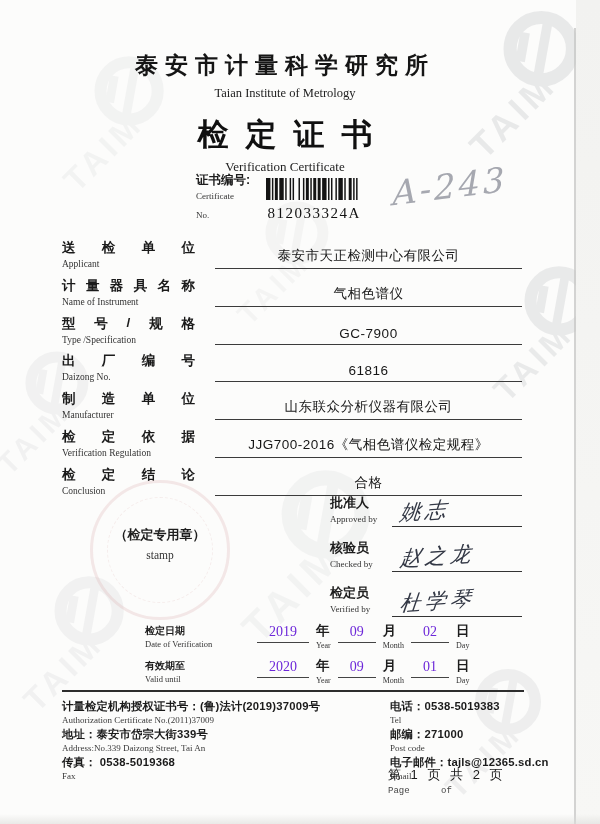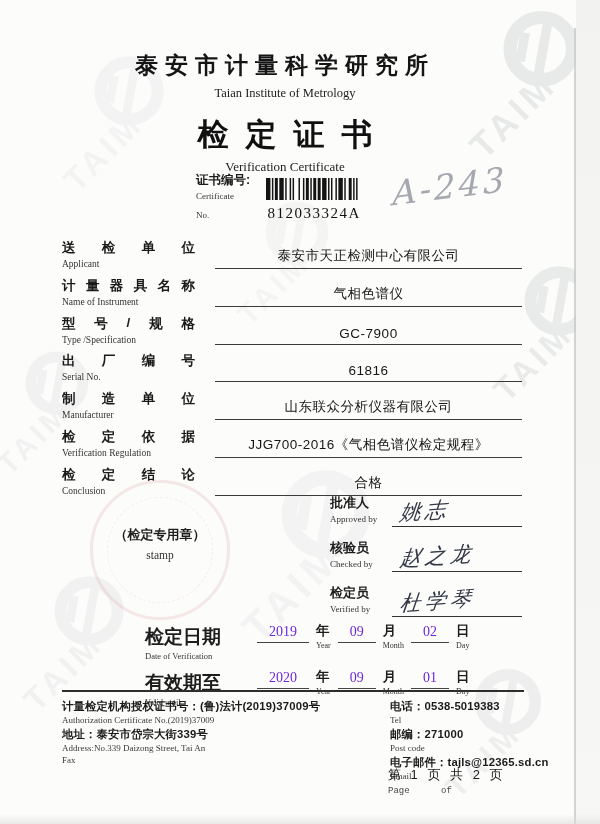--- a/index.html
+++ b/index.html
@@ -65,21 +65,21 @@
   .sig-name{
     position:absolute;left:8px;bottom:1px;
     font-family:"DejaVu Serif",serif;font-style:italic;
     font-size:21px;color:#333845;letter-spacing:4px;
     transform:rotate(-4deg) skewX(-10deg);white-space:nowrap;
   }
   
   .dates{position:absolute;left:145px;top:624px;}
   .date-row{display:flex;margin-bottom:9px;align-items:flex-start;}
   .date-label{width:112px;flex:none;}
-  .date-label .cn{font-size:19px;font-weight:bold;}
+  .date-label .cn{font-size:10px;font-weight:bold;}
   .date-label .en{font-family:"Liberation Serif",serif;font-size:8.5px;color:#333;margin-top:1px;white-space:nowrap;}
   .date-num{font-family:"Liberation Serif",serif;font-size:14px;text-align:center;
     border-bottom:1.3px solid #444;padding-bottom:2px;color:#6d28d9;}
   .dn-y{width:52px;} .dn-m{width:38px;} .dn-d{width:38px;}
   .date-unit{margin:0 7px;text-align:left;}
   .date-unit .cn{font-size:13.5px;font-weight:bold;line-height:14px;}
   .date-unit .en{font-family:"Liberation Serif",serif;font-size:8px;color:#333;margin-top:3px;}
   
   .footer-line{position:absolute;left:62px;right:76px;top:690px;border-top:2px solid #2d2d2d;}
   .footer-col{position:absolute;top:699px;}
@@ -257,21 +257,21 @@
       <div class="f-value">GC-7900</div>
     </div>
     <div class="field-row">
       <div class="f-label">
         <div class="cn spread">
             <span>出</span>
             <span>厂</span>
             <span>编</span>
             <span>号</span>
           </div>
-        <div class="en">Serial No.</div>
+        <div class="en">Daizong No.</div>
       </div>
       <div class="f-value">61816</div>
     </div>
     <div class="field-row">
       <div class="f-label">
         <div class="cn spread">
             <span>制</span>
             <span>造</span>
             <span>单</span>
             <span>位</span>
@@ -384,27 +384,28 @@
         <div class="cn">日</div>
         <div class="en">Day</div>
       </div>
     </div>
   </div>
 
   <div class="footer-line"></div>
   <div class="footer-col fc-left">
     <div class="f-item">
       <div class="cn">计量检定机构授权证书号：(鲁)法计(2019)37009号</div>
-      <div class="en">Authorization Certificate No.(2019)37009</div>
+      <div class="en">Authorization Certificate No.(2011)37009</div>
     </div>
     <div class="f-item">
       <div class="cn">地址：泰安市岱宗大街339号</div>
       <div class="en">Address:No.339 Daizong Street, Tai An</div>
     </div>
     <div class="f-item">
+      <div class="cn">传真： 0538-5019368</div>
       <div class="en">Fax</div>
     </div>
   </div>
   <div class="footer-col fc-right">
     <div class="f-item">
       <div class="cn">电话：0538-5019383</div>
       <div class="en">Tel</div>
     </div>
     <div class="f-item">
       <div class="cn">邮编：271000</div>

